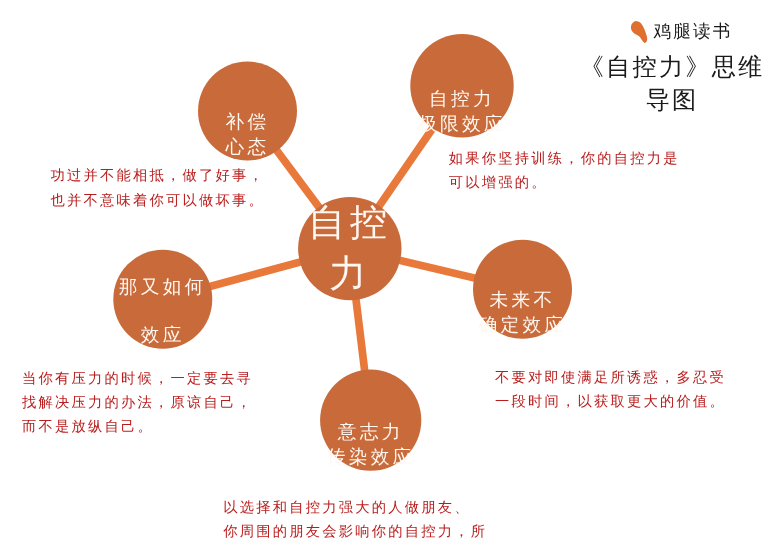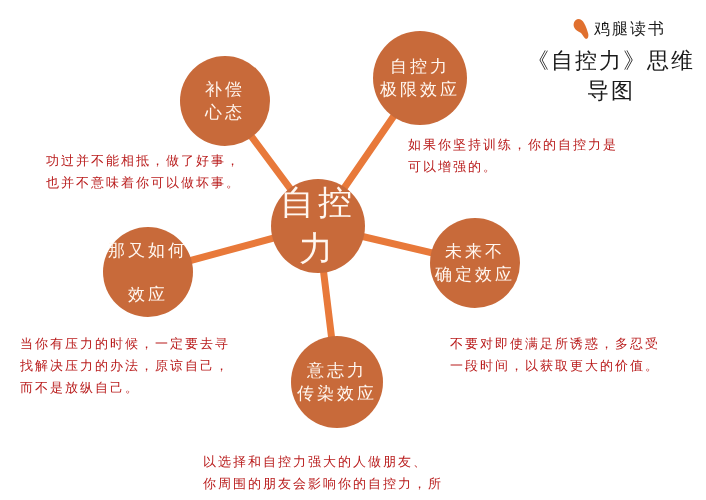--- a/index.html
+++ b/index.html
@@ -2,21 +2,21 @@
 <html><head>
 <meta charset="utf-8">
 <style>
   html, body { margin: 0; padding: 0; background: #ffffff; }
   body { width: 706px; height: 500px; position: relative; overflow: hidden;
          font-family: "DejaVu Sans", sans-serif; color: #1a1a1a; }
   svg.links { position: absolute; left: 0; top: 0; }
   .node {
     position: absolute; border-radius: 50%;
     background: #c86a3a;
-    display: flex; flex-direction: column; align-items: center; justify-content: center;
+    display: flex; flex-direction: column; align-items: center; justify-content: flex-end;
     color: #fff7f0; text-align: center;
   }
   .node .line { display: block; line-height: 1.35; letter-spacing: 3px; }
   .node.sub .line { font-size: 17px; }
   .node.center .line { font-size: 34px; letter-spacing: 4px; }
   .note {
     position: absolute; font-size: 13px; line-height: 22px;
     letter-spacing: 2px; color: #b91c1c; white-space: nowrap;
     font-family: "DejaVu Serif", serif;
   }

